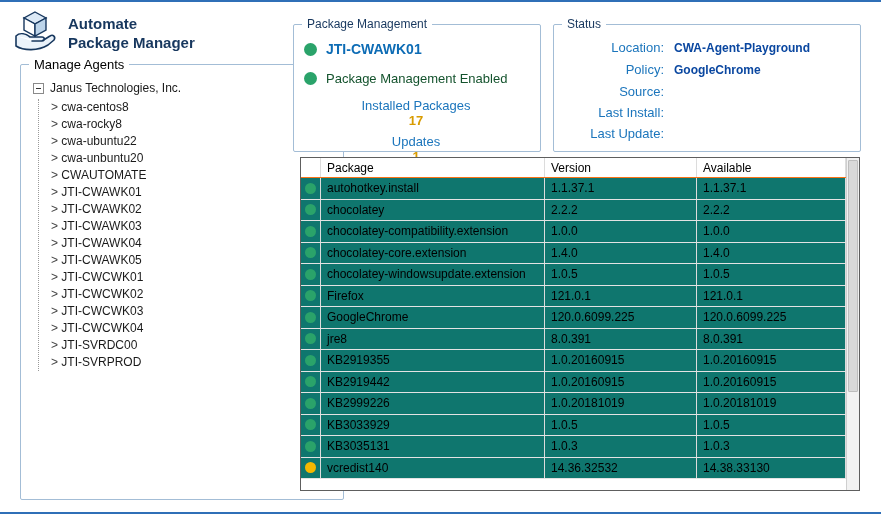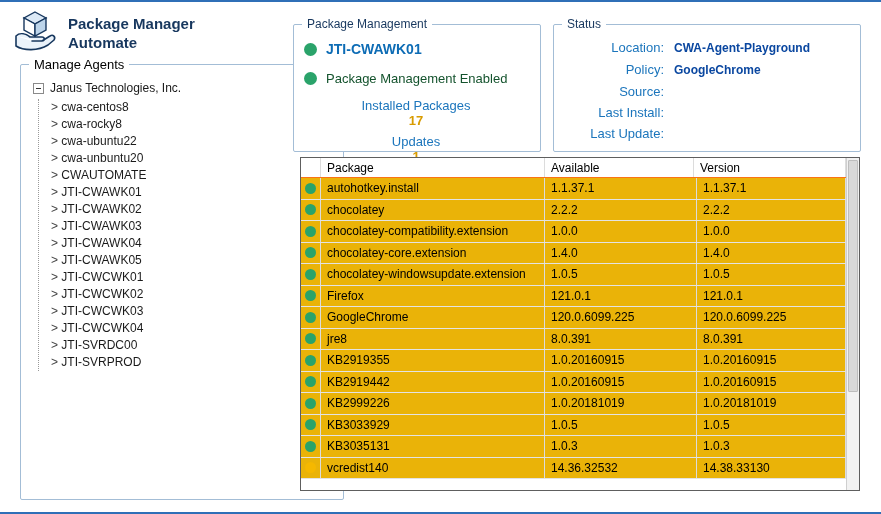--- a/index.html
+++ b/index.html
@@ -53,21 +53,21 @@
   #status-panel { left:553px; top:22px; width:308px; height:128px; padding:12px 10px 6px 10px; }
   .status-row { display:flex; align-items:baseline; line-height:21px; }
   .status-row .lbl { width:100px; text-align:right; color:#1b75bc; font-size:13px; flex:0 0 auto; }
   .status-row .val { margin-left:10px; color:#0a47a0; font-weight:bold; font-size:12px; }
 
   
   #table-panel { position:absolute; left:300px; top:155px; width:560px; height:334px; border:1px solid #5e5e5e; background:#fff; }
   .tarea { position:absolute; left:0; top:0; right:13px; bottom:0; overflow:hidden; }
   .thead, .trow { display:flex; width:100%; }
   .thead { height:20px; border-bottom:1px solid #f97316; }
-  .trow { height:21.5px; border-bottom:1px solid #e3e3e3; background:#eab308; }
+  .trow { height:21.5px; border-bottom:1px solid #e3e3e3; background:#0f766e; }
   .tcell, .hcell { display:flex; align-items:center; font-size:12px; color:#000; border-right:1px solid #dcdcdc; padding-left:6px; overflow:hidden; white-space:nowrap; }
   .hcell { color:#000; }
   .c-status { width:20px; flex:0 0 auto; justify-content:center; padding-left:0; }
   .c-package { width:224px; flex:0 0 auto; }
   .c-version { width:152px; flex:0 0 auto; }
   .c-available { flex:1 1 auto; }
   .trow .dot { width:11px; height:11px; }
 
   
   .scrollbar { position:absolute; top:0; right:0; bottom:0; width:13px; background:#f2f2f2; border-left:1px solid #cfcfcf; }
@@ -81,22 +81,22 @@
   <div class="logo-wrap">
     <span>
       <svg width="46" height="42" viewBox="0 0 46 42">
         <polygon points="23,2 34,8 23,14 12,8" fill="#dce9f6" stroke="#17375e" stroke-width="1.4"></polygon>
         <polygon points="12,8 23,14 23,26 12,20" fill="#ffffff" stroke="#17375e" stroke-width="1.4"></polygon>
         <polygon points="34,8 23,14 23,26 34,20" fill="#bcd4ea" stroke="#17375e" stroke-width="1.4"></polygon>
         <path d="M4 26 C8 22, 14 24, 18 27 L30 27 C33 27, 33 31, 30 31 L20 31 M4 26 L4 36 C12 41, 26 41, 36 35 L42 30 C44 27, 41 24, 38 26 L30 31" fill="#eaf2fa" stroke="#17375e" stroke-width="1.6" stroke-linejoin="round" stroke-linecap="round"></path>
       </svg>
     </span>
     <div class="app-title">
+      <div>Automate</div>
       <div>Package Manager</div>
-      <div>Automate</div>
     </div>
   </div>
 
   <div id="sidebar" class="groupbox">
     <span class="groupbox-label dark">Manage Agents</span>
     <div class="tree">
       <div class="tree-root">
         <span class="minus-box"></span>
         <span>Janus Technologies, Inc.</span>
       </div>
@@ -167,22 +167,22 @@
       <span class="lbl">Last Update:</span>
       <span class="val"></span>
     </div>
   </div>
 
   <div id="table-panel">
     <div class="tarea">
       <div class="thead">
         <div class="hcell c-status"></div>
         <div class="hcell c-package">Package</div>
+        <div class="hcell c-version">Version</div>
         <div class="hcell c-available">Available</div>
-        <div class="hcell c-version">Version</div>
       </div>
       <div>
           <div class="trow">
             <div class="tcell c-status">
               <span class="dot green"></span>
             </div>
             <div class="tcell c-package">autohotkey.install</div>
             <div class="tcell c-version">1.1.37.1</div>
             <div class="tcell c-available">1.1.37.1</div>
           </div>

